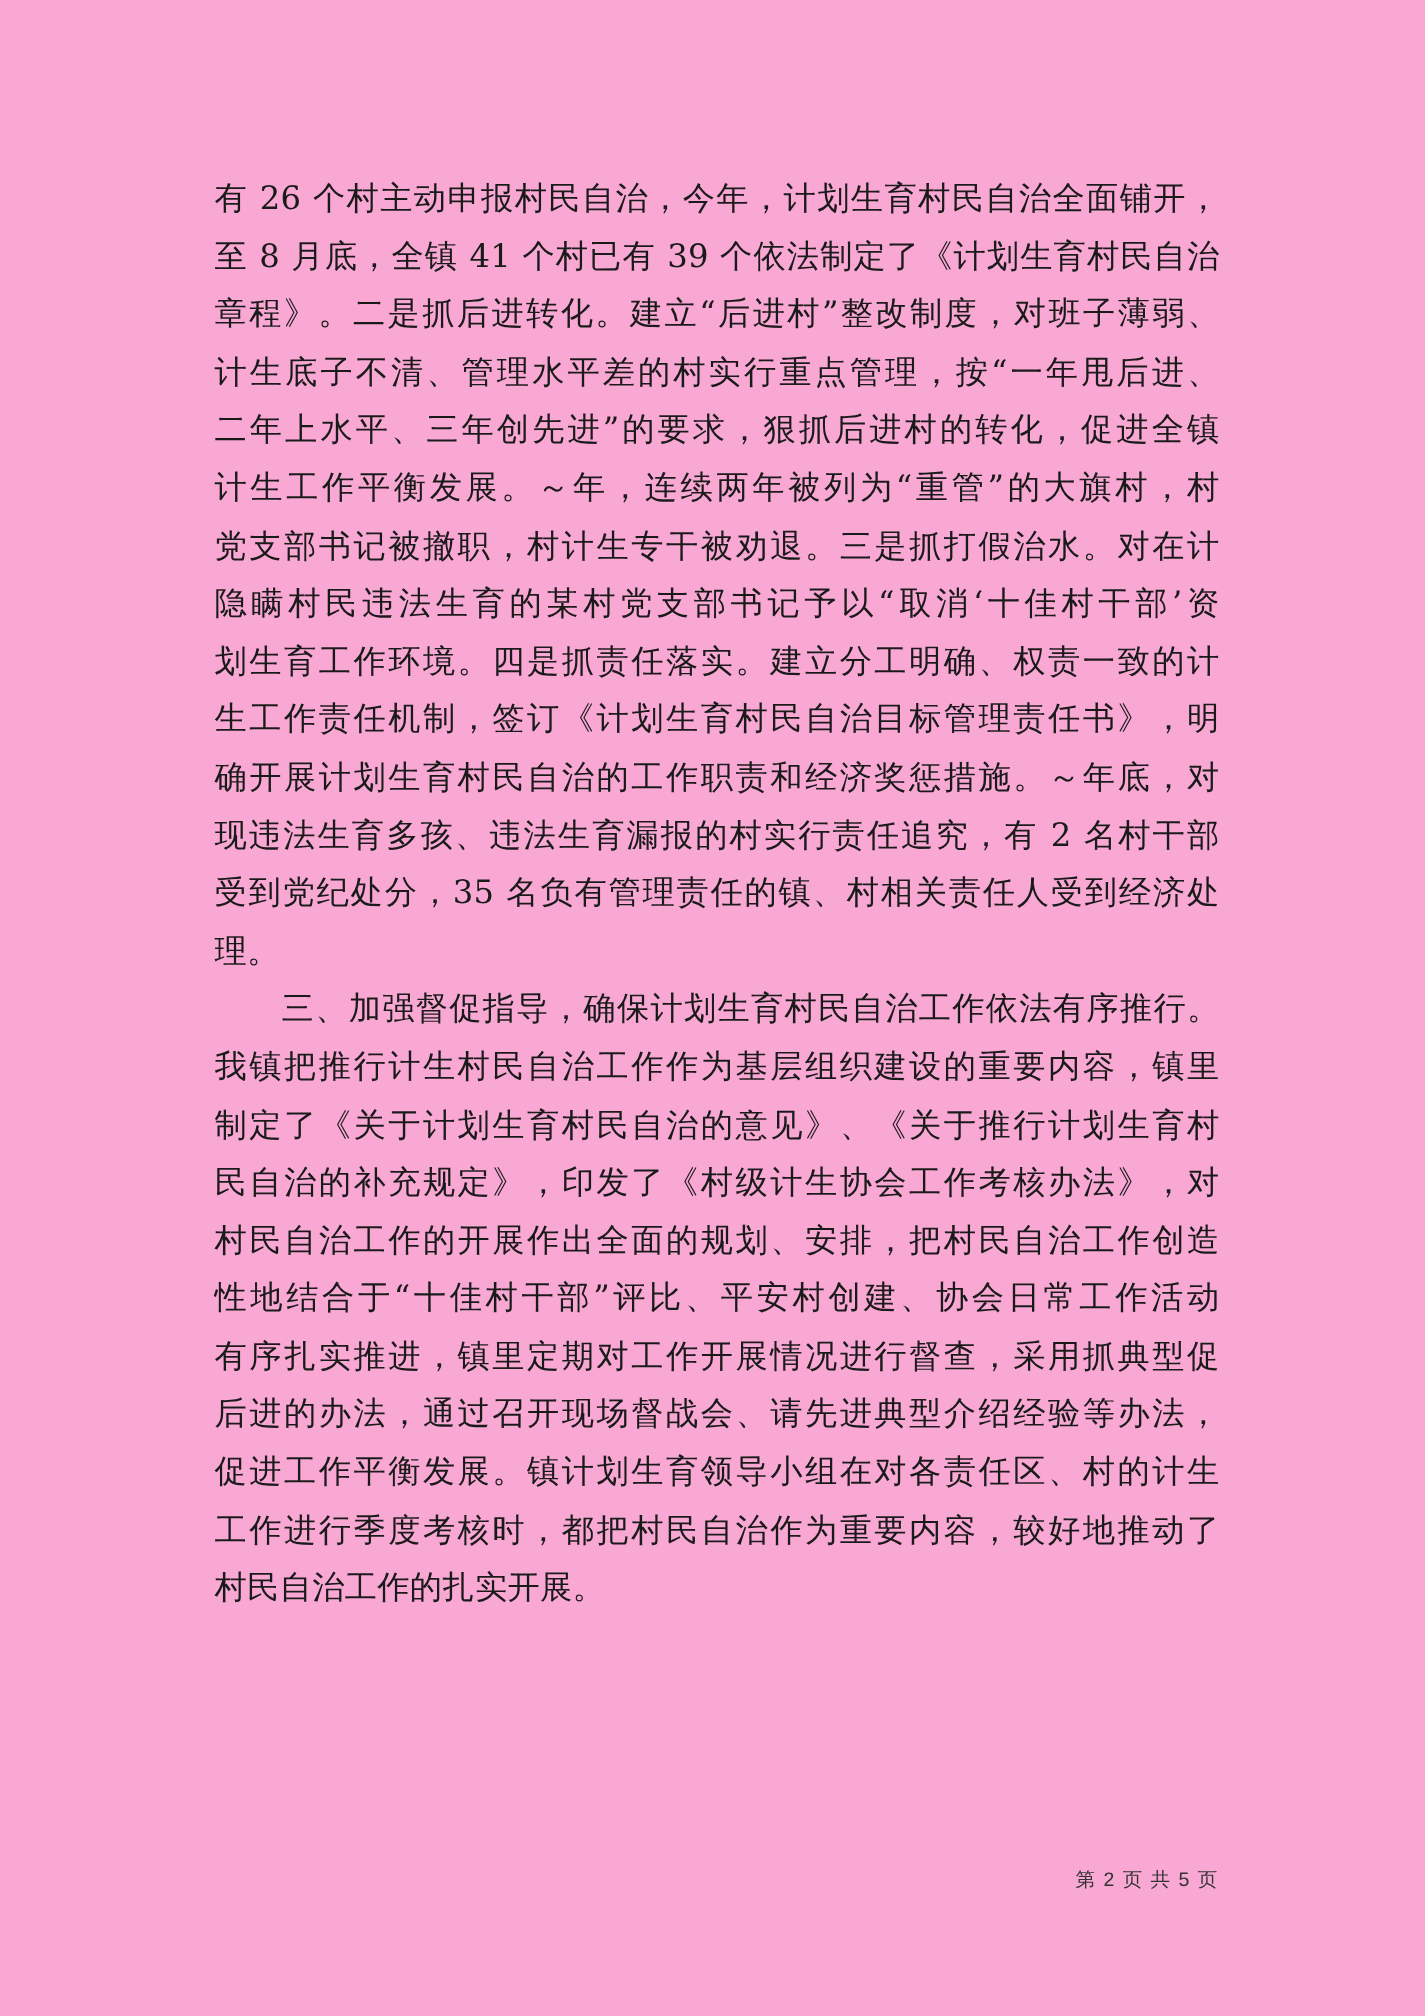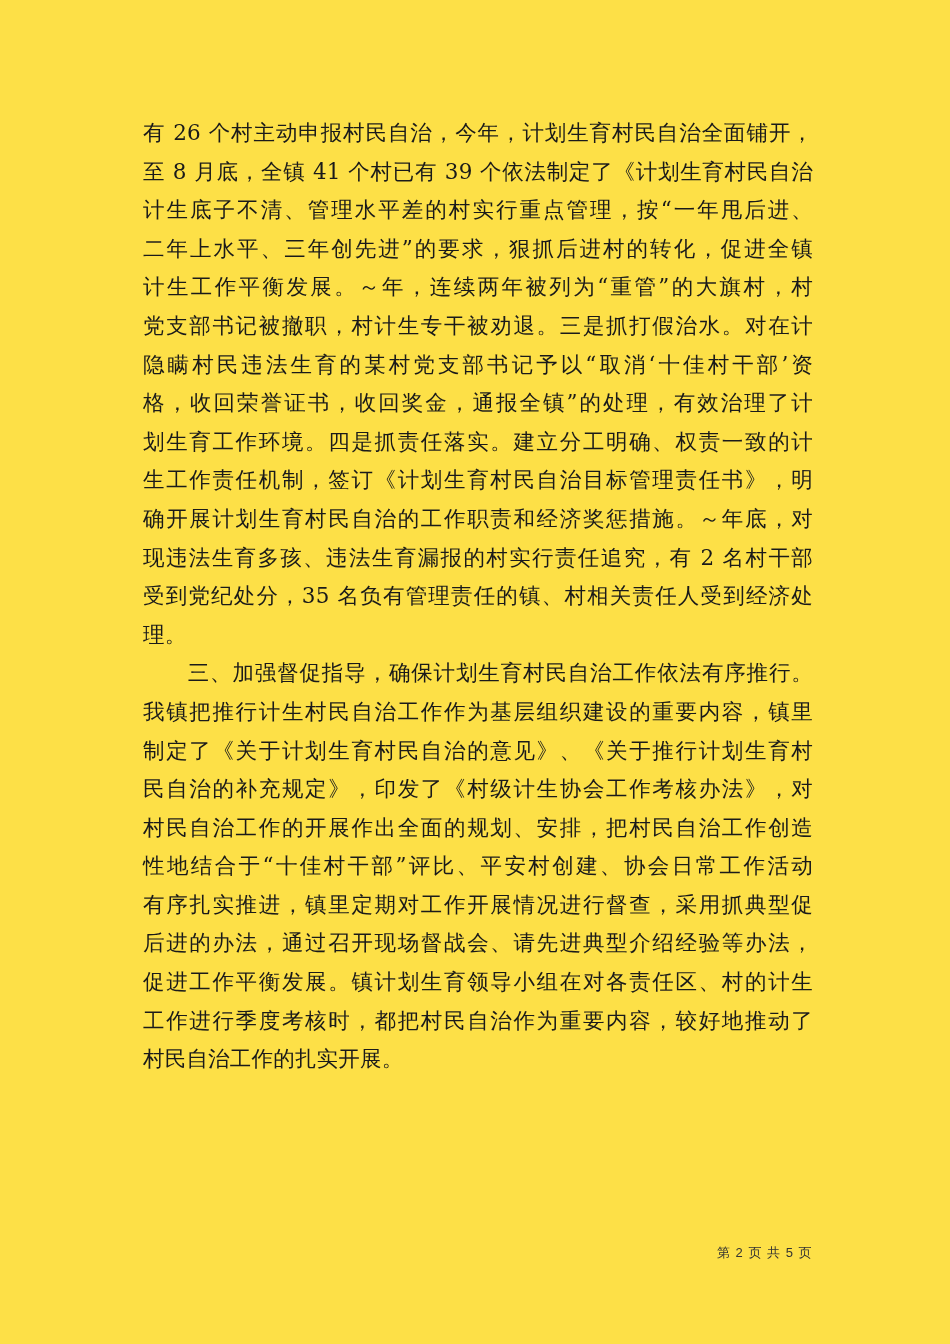--- a/index.html
+++ b/index.html
@@ -1,17 +1,17 @@
 <!DOCTYPE html>
 <html><head>
 <meta charset="utf-8">
 <style>
   html, body { margin: 0; padding: 0; background: #ffffff; }
   body { width: 950px; height: 1344px; position: relative; overflow: hidden; }
-  .page { position: absolute; left: 0; top: 0; width: 950px; height: 1344px; background: #fde047; }
+  .page { position: absolute; left: 0; top: 0; width: 950px; height: 1344px; background: #f9a8d4; }
   .body-text {
     position: absolute; left: 143px; top: 114px; width: 670px;
     font-family: "DejaVu Serif", "Liberation Serif", serif;
     font-size: 21.5px; color: #1a1a1a;
   }
   .line {
     height: 38.6px; line-height: 38.6px; white-space: nowrap;
     text-align: justify; text-align-last: justify; letter-spacing: 0.2px;
   }
   .line.last { text-align-last: left; }
@@ -21,26 +21,26 @@
     font-size: 13px; color: #333; letter-spacing: 1px;
   }
 </style>
 </head>
 <body>
 
 <div class="page">
   <div class="body-text">
     <div class="line">有 26 个村主动申报村民自治，今年，计划生育村民自治全面铺开，</div>
     <div class="line">至 8 月底，全镇 41 个村已有 39 个依法制定了《计划生育村民自治</div>
+    <div class="line">章程》。二是抓后进转化。建立“后进村”整改制度，对班子薄弱、</div>
     <div class="line">计生底子不清、管理水平差的村实行重点管理，按“一年甩后进、</div>
     <div class="line">二年上水平、三年创先进”的要求，狠抓后进村的转化，促进全镇</div>
     <div class="line">计生工作平衡发展。～年，连续两年被列为“重管”的大旗村，村</div>
     <div class="line">党支部书记被撤职，村计生专干被劝退。三是抓打假治水。对在计</div>
     <div class="line">隐瞒村民违法生育的某村党支部书记予以“取消‘十佳村干部’资</div>
-    <div class="line">格，收回荣誉证书，收回奖金，通报全镇”的处理，有效治理了计</div>
     <div class="line">划生育工作环境。四是抓责任落实。建立分工明确、权责一致的计</div>
     <div class="line">生工作责任机制，签订《计划生育村民自治目标管理责任书》，明</div>
     <div class="line">确开展计划生育村民自治的工作职责和经济奖惩措施。～年底，对</div>
     <div class="line">现违法生育多孩、违法生育漏报的村实行责任追究，有 2 名村干部</div>
     <div class="line">受到党纪处分，35 名负有管理责任的镇、村相关责任人受到经济处</div>
     <div class="line last">理。</div>
     <div class="line">　　三、加强督促指导，确保计划生育村民自治工作依法有序推行。</div>
     <div class="line">我镇把推行计生村民自治工作作为基层组织建设的重要内容，镇里</div>
     <div class="line">制定了《关于计划生育村民自治的意见》、《关于推行计划生育村</div>
     <div class="line">民自治的补充规定》，印发了《村级计生协会工作考核办法》，对</div>

